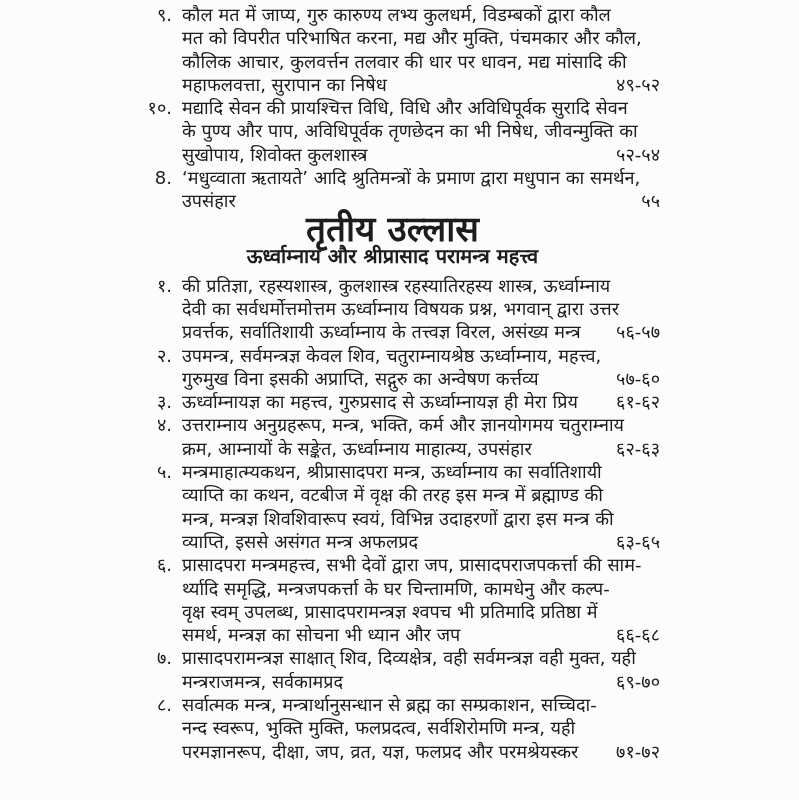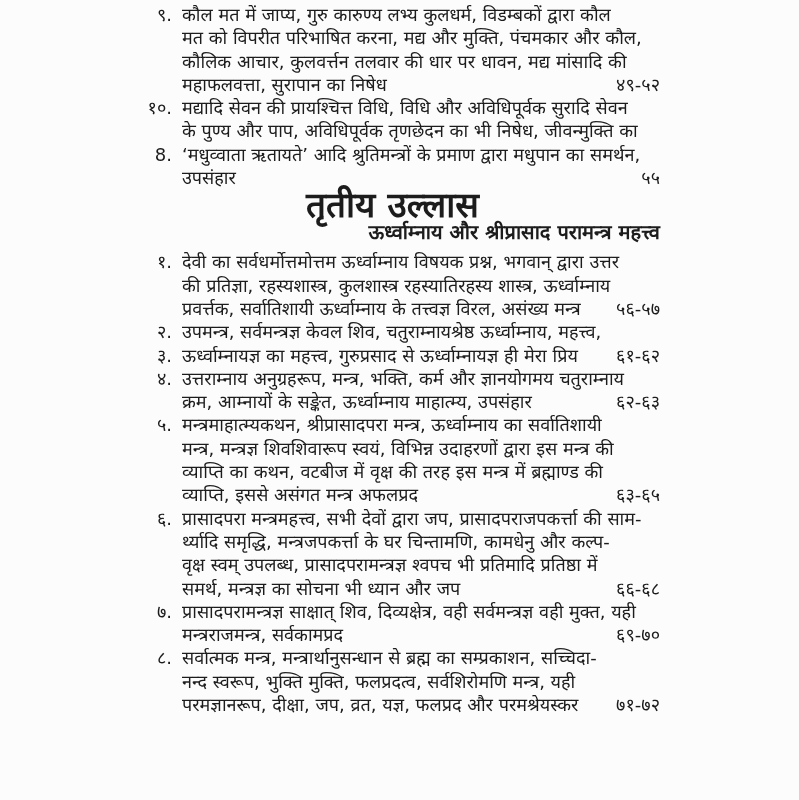--- a/index.html
+++ b/index.html
@@ -23,21 +23,21 @@
   .num { flex:0 0 47px; width:47px; text-align:right; }
   .body { flex:1; margin-left:10px; }
   .line { white-space:nowrap; }
   .last { display:flex; justify-content:space-between;text-align:center; }
   .pg { margin-left:27px; white-space:nowrap; }
   .section-head { text-align:center; }
   .section-title {
     font-size:35px; font-weight:700; line-height:30px; margin-top:1px;
   }
   .section-subtitle {
-    font-size:20px; font-weight:700; line-height:24px; margin-bottom:6px;text-align:right;
+    font-size:20px; font-weight:700; line-height:24px; margin-bottom:6px;
   }
 </style>
 </head>
 <body>
 
 <div class="page">
   <div class="toc">
 
     <div class="entry">
       <div class="num">९.</div>
@@ -50,20 +50,24 @@
           <span class="pg">४९-५२</span>
         </div>
       </div>
     </div>
 
     <div class="entry">
       <div class="num">१०.</div>
       <div class="body">
         <div class="line">मद्यादि सेवन की प्रायश्चित्त विधि, विधि और अविधिपूर्वक सुरादि सेवन</div>
         <div class="line">के पुण्य और पाप, अविधिपूर्वक तृणछेदन का भी निषेध, जीवन्मुक्ति का</div>
+        <div class="line last">
+          <span>सुखोपाय, शिवोक्त कुलशास्त्र</span>
+          <span class="pg">५२-५४</span>
+        </div>
       </div>
     </div>
 
     <div class="entry">
       <div class="num">8.</div>
       <div class="body">
         <div class="line">‘मधुव्वाता ऋतायते’ आदि श्रुतिमन्त्रों के प्रमाण द्वारा मधुपान का समर्थन,</div>
         <div class="line last">
           <span>उपसंहार</span>
           <span class="pg">५५</span>
@@ -72,33 +76,37 @@
     </div>
 
     <div class="section-head">
       <div class="section-title">तृतीय उल्लास</div>
       <div class="section-subtitle">ऊर्ध्वाम्नाय और श्रीप्रासाद परामन्त्र महत्त्व</div>
     </div>
 
     <div class="entry">
       <div class="num">१.</div>
       <div class="body">
+        <div class="line">की प्रतिज्ञा, रहस्यशास्त्र, कुलशास्त्र रहस्यातिरहस्य शास्त्र, ऊर्ध्वाम्नाय</div>
         <div class="line">देवी का सर्वधर्मोत्तमोत्तम ऊर्ध्वाम्नाय विषयक प्रश्न, भगवान् द्वारा उत्तर</div>
-        <div class="line">की प्रतिज्ञा, रहस्यशास्त्र, कुलशास्त्र रहस्यातिरहस्य शास्त्र, ऊर्ध्वाम्नाय</div>
         <div class="line last">
           <span>प्रवर्त्तक, सर्वातिशायी ऊर्ध्वाम्नाय के तत्त्वज्ञ विरल, असंख्य मन्त्र</span>
           <span class="pg">५६-५७</span>
         </div>
       </div>
     </div>
 
     <div class="entry">
       <div class="num">२.</div>
       <div class="body">
         <div class="line">उपमन्त्र, सर्वमन्त्रज्ञ केवल शिव, चतुराम्नायश्रेष्ठ ऊर्ध्वाम्नाय, महत्त्व,</div>
+        <div class="line last">
+          <span>गुरुमुख विना इसकी अप्राप्ति, सद्गुरु का अन्वेषण कर्त्तव्य</span>
+          <span class="pg">५७-६०</span>
+        </div>
       </div>
     </div>
 
     <div class="entry">
       <div class="num">३.</div>
       <div class="body">
         <div class="line last">
           <span>ऊर्ध्वाम्नायज्ञ का महत्त्व, गुरुप्रसाद से ऊर्ध्वाम्नायज्ञ ही मेरा प्रिय</span>
           <span class="pg">६१-६२</span>
         </div>
@@ -113,22 +121,22 @@
           <span>क्रम, आम्नायों के सङ्केत, ऊर्ध्वाम्नाय माहात्म्य, उपसंहार</span>
           <span class="pg">६२-६३</span>
         </div>
       </div>
     </div>
 
     <div class="entry">
       <div class="num">५.</div>
       <div class="body">
         <div class="line">मन्त्रमाहात्म्यकथन, श्रीप्रासादपरा मन्त्र, ऊर्ध्वाम्नाय का सर्वातिशायी</div>
+        <div class="line">व्याप्ति का कथन, वटबीज में वृक्ष की तरह इस मन्त्र में ब्रह्माण्ड की</div>
         <div class="line">मन्त्र, मन्त्रज्ञ शिवशिवारूप स्वयं, विभिन्न उदाहरणों द्वारा इस मन्त्र की</div>
-        <div class="line">व्याप्ति का कथन, वटबीज में वृक्ष की तरह इस मन्त्र में ब्रह्माण्ड की</div>
         <div class="line last">
           <span>व्याप्ति, इससे असंगत मन्त्र अफलप्रद</span>
           <span class="pg">६३-६५</span>
         </div>
       </div>
     </div>
 
     <div class="entry">
       <div class="num">६.</div>
       <div class="body">

